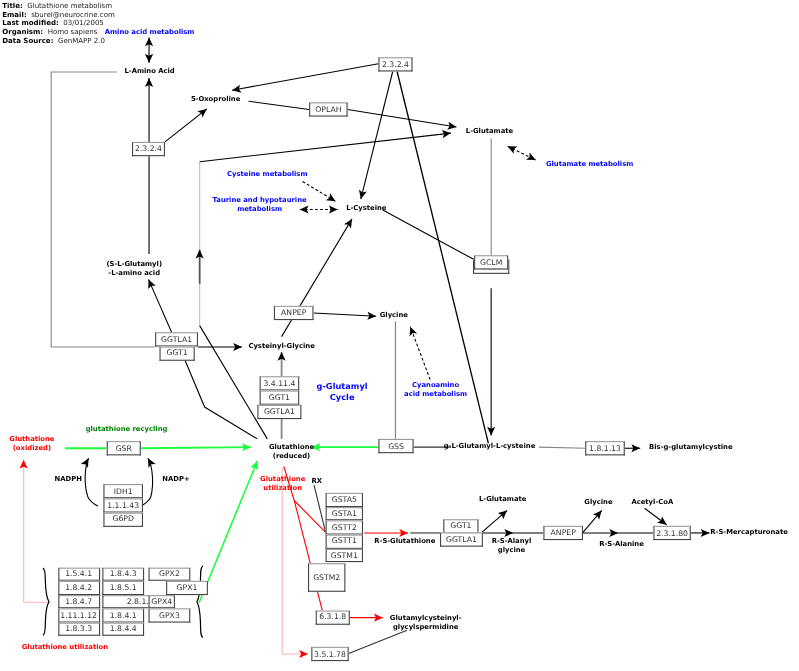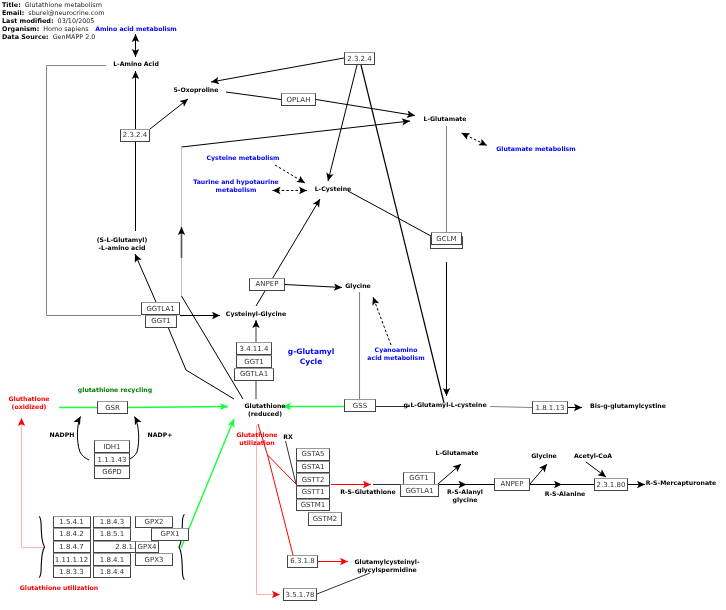--- a/index.html
+++ b/index.html
@@ -225,21 +225,21 @@
       </g>
       <g>
         <path d="M 39,516.5 C 41.5,517.5 41,523 41.3,530 C 41.6,538 42.2,543 44.5,547 C 42.2,551 41.6,556 41.3,564 C 41,571 41.5,576.5 39,577.5" fill="none" stroke="#000000" stroke-width="1.1"></path>
       </g>
       <g>
         <path d="M 184.5,514.5 C 182,515.5 182.5,521 182.2,529 C 181.9,538 181.3,543 179,547 C 181.3,551 181.9,557 182.2,565 C 182.5,573 182,578.5 184.5,579.5" fill="none" stroke="#000000" stroke-width="1.1"></path>
       </g>
     </svg>
 <div class="hdr-row" style="left: 2px; top: 1px;"><span class="k">Title:</span>&nbsp;&nbsp;<span class="v">Glutathione metabolism</span></div>
     <div class="hdr-row" style="left: 2px; top: 9px;"><span class="k">Email:</span>&nbsp;&nbsp;<span class="v">sburel@neurocrine.com</span></div>
-    <div class="hdr-row" style="left: 2px; top: 17px;"><span class="k">Last modified:</span>&nbsp;&nbsp;<span class="v">03/10/2005</span></div>
+    <div class="hdr-row" style="left: 2px; top: 17px;"><span class="k">Last modified:</span>&nbsp;&nbsp;<span class="v">03/01/2005</span></div>
     <div class="hdr-row" style="left: 2px; top: 25px;"><span class="k">Organism:</span>&nbsp;&nbsp;<span class="v">Homo sapiens</span></div>
     <div class="hdr-row" style="left: 2px; top: 33px;"><span class="k">Data Source:</span>&nbsp;&nbsp;<span class="v">GenMAPP 2.0</span></div>
     <div class="lab blue" style="left: 136px; top: 30px;">Amino acid metabolism</div>
     <div class="lab black" style="left: 136px; top: 65px;">L-Amino Acid</div>
     <div class="lab black" style="left: 196px; top: 91px;">5-Oxoproline</div>
     <div class="lab black" style="left: 445px; top: 120px;">L-Glutamate</div>
     <div class="lab blue" style="left: 536px; top: 150px;">Glutamate metabolism</div>
     <div class="lab blue" style="left: 243px; top: 159px;">Cysteine metabolism</div>
     <div class="lab blue" style="left: 236px; top: 187px;">Taurine and hypotaurine
 metabolism</div>
@@ -290,21 +290,21 @@
     <div class="gbox" style="left: 532px; top: 401px; width: 36px; height: 13px;">1.8.1.13</div>
     <div class="gbox" style="left: 97px; top: 401px; width: 31px; height: 13px;">GSR</div>
     <div class="gbox" style="left: 94px; top: 440px; width: 36px; height: 13px;">IDH1</div>
     <div class="gbox" style="left: 94px; top: 453px; width: 36px; height: 13px;">1.1.1.43</div>
     <div class="gbox" style="left: 94px; top: 466px; width: 36px; height: 12.5px;">G6PD</div>
     <div class="gbox" style="left: 296px; top: 448px; width: 34px; height: 12.7px;">GSTA5</div>
     <div class="gbox" style="left: 296px; top: 460.7px; width: 34px; height: 12.7px;">GSTA1</div>
     <div class="gbox" style="left: 296px; top: 473.4px; width: 34px; height: 12.7px;">GSTT2</div>
     <div class="gbox" style="left: 296px; top: 486.1px; width: 34px; height: 12.7px;">GSTT1</div>
     <div class="gbox" style="left: 296px; top: 498.8px; width: 34px; height: 12.7px;">GSTM1</div>
-    <div class="gbox" style="left: 308px; top: 511.5px; width: 34px; height: 14px;">GSTM2</div>
+    <div class="gbox" style="left: 280px; top: 511.5px; width: 34px; height: 26px;">GSTM2</div>
     <div class="gbox" style="left: 403px; top: 472px; width: 32px; height: 12.5px;">GGT1</div>
     <div class="gbox" style="left: 400px; top: 484px; width: 39px; height: 13px;">GGTLA1</div>
     <div class="gbox" style="left: 494px; top: 478px; width: 36px; height: 12.5px;">ANPEP</div>
     <div class="gbox" style="left: 594px; top: 478px; width: 34px; height: 13px;">2.3.1.80</div>
     <div class="gbox" style="left: 287px; top: 555px; width: 31px; height: 12.5px;">6.3.1.8</div>
     <div class="gbox" style="left: 283px; top: 588px; width: 34px; height: 13px;">3.5.1.78</div>
     <div class="gbox" style="left: 52.5px; top: 515.5px; width: 38px; height: 12.6px;">1.5.4.1</div>
     <div class="gbox" style="left: 52.5px; top: 528.1px; width: 38px; height: 12.6px;">1.8.4.2</div>
     <div class="gbox" style="left: 52.5px; top: 540.7px; width: 38px; height: 12.6px;">1.8.4.7</div>
     <div class="gbox" style="left: 52.5px; top: 553.3px; width: 38px; height: 12.6px;">1.11.1.12</div>

